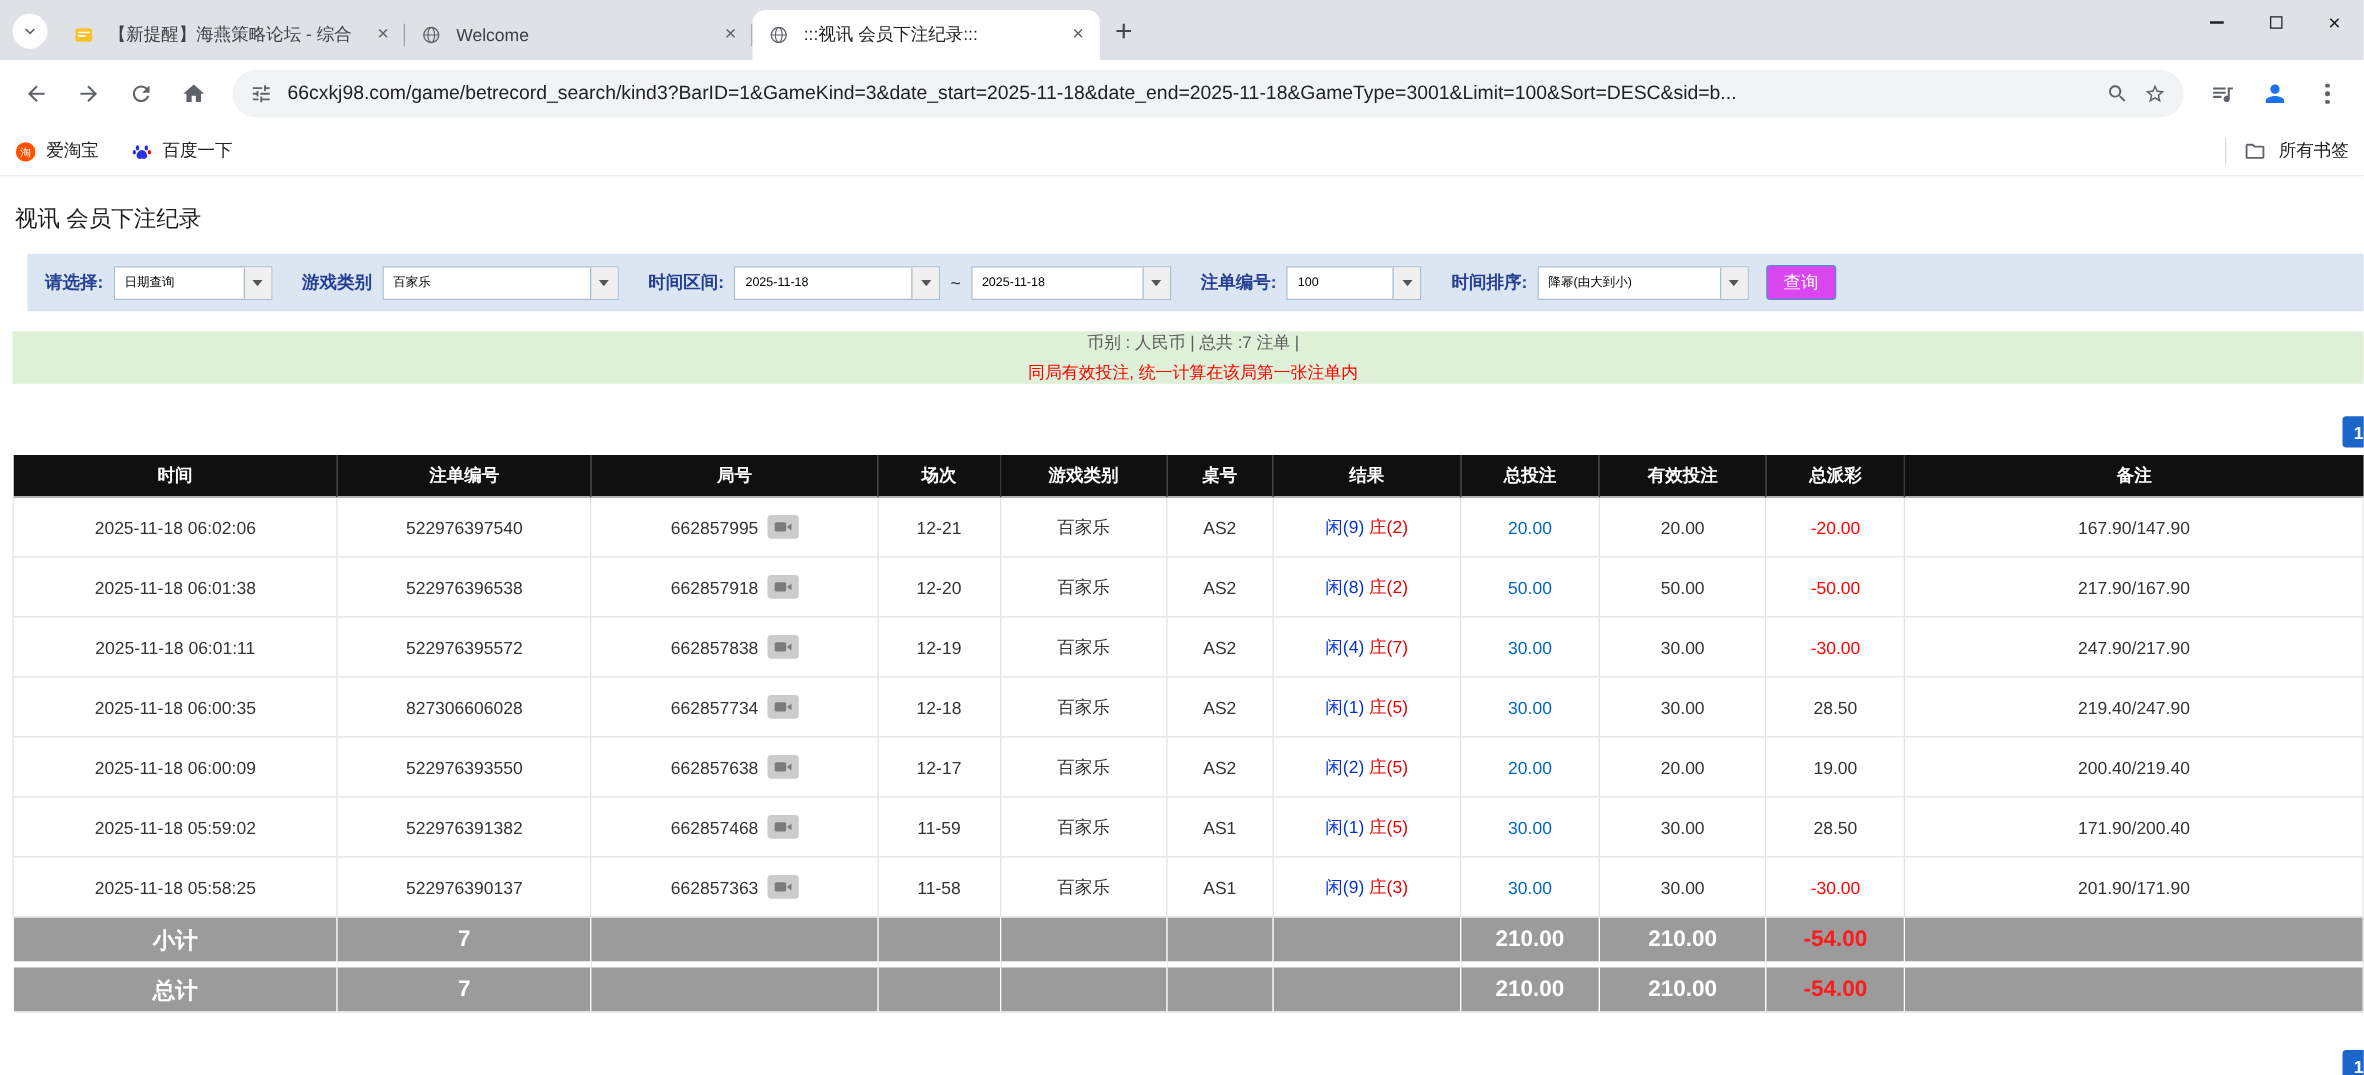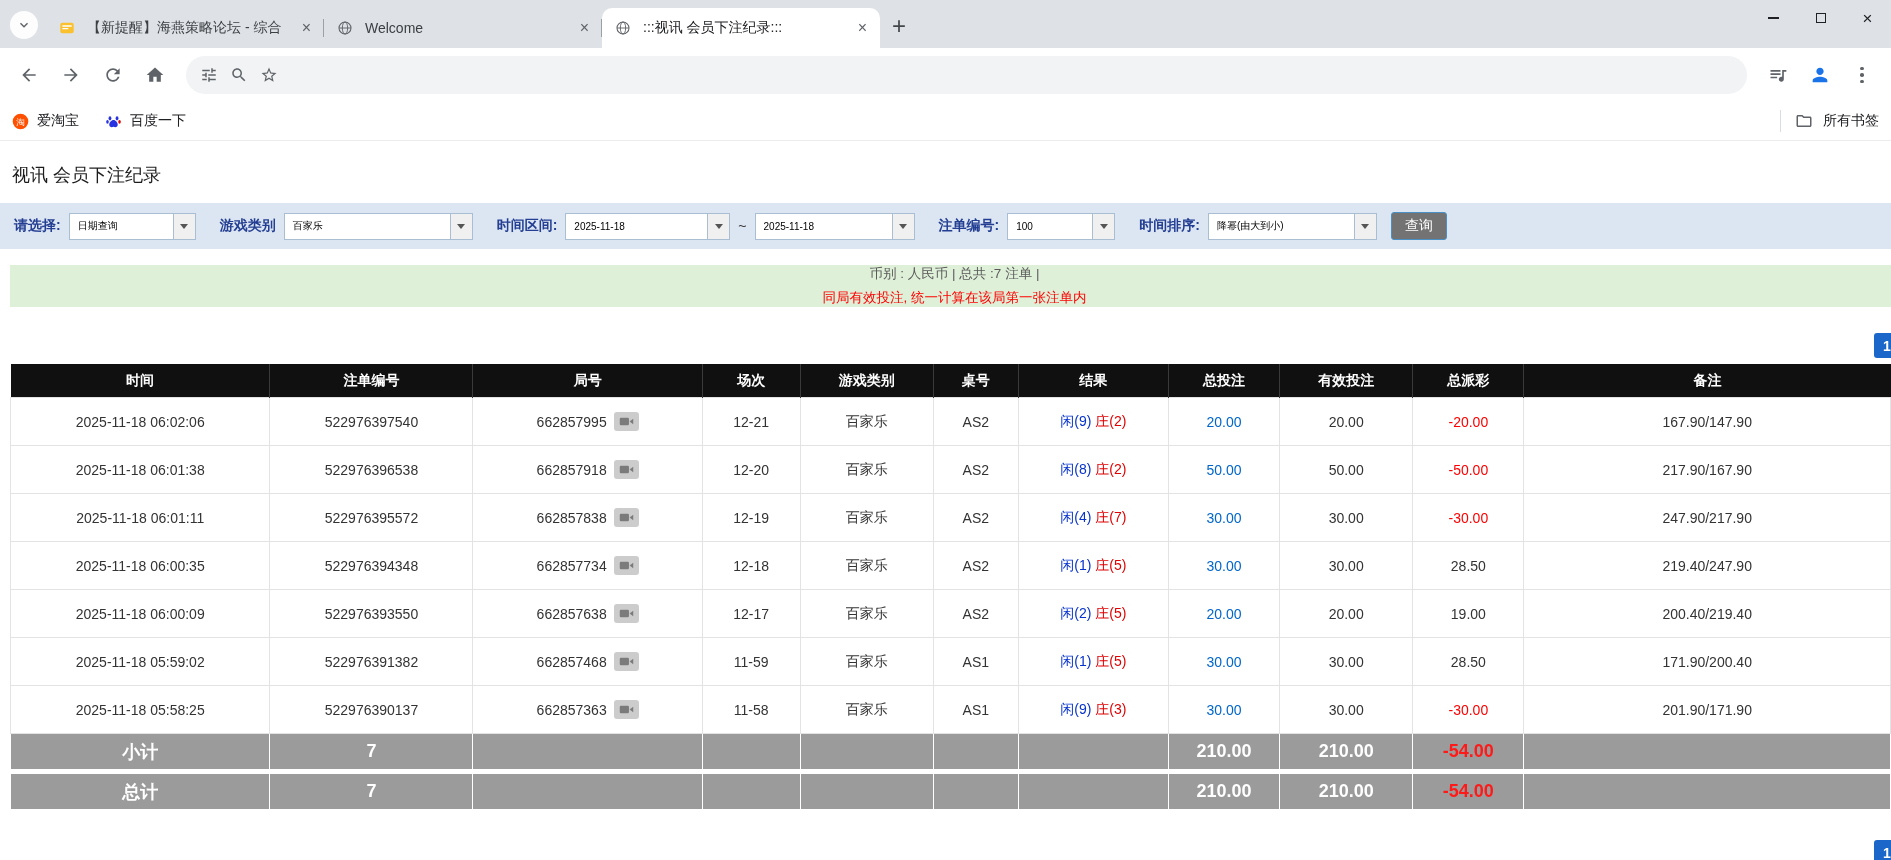--- a/index.html
+++ b/index.html
@@ -31,30 +31,30 @@
   .kebab{display:flex;flex-direction:column;gap:3px;align-items:center;}
   .kebab i{width:3.5px;height:3.5px;border-radius:50%;background:#5f6368;display:block;}
 
   
   .bookmarks{height:38px;display:flex;align-items:center;padding:0 12px;gap:26px;background:#fff;border-bottom:1px solid #ececec;}
   .bm{display:flex;align-items:center;gap:8px;font-size:14px;color:#202124;}
   .bm-right{margin-left:auto;display:flex;align-items:center;gap:10px;padding-left:14px;border-left:1px solid #dadce0;height:22px;}
 
   
   .page-title{font-size:18px;font-weight:400;color:#1c1c1c;margin:22px 0 16px 12px;}
-  .filterbar{margin-left:0;height:46px;background:#dce6f2;display:flex;align-items:center;padding:0 14px;font-size:14px;}
+  .filterbar{margin-left:22px;height:46px;background:#dce6f2;display:flex;align-items:center;padding:0 14px;font-size:14px;}
   .flabel{color:#233e92;font-weight:700;margin-right:8px;white-space:nowrap;}
   .fgap{margin-left:24px;}
   .combo{display:flex;height:27px;background:#fff;border:1px solid #a9bdd3;box-sizing:border-box;align-items:stretch;}
   .combo .cval{flex:1;padding:0 8px;display:flex;align-items:center;font-size:10px;color:#000000;white-space:nowrap;overflow:hidden;}
   .combo .cbtn{width:21px;border-left:1px solid #a9bdd3;background:#f0f0f0;display:flex;align-items:center;justify-content:center;}
   .tri{width:0;height:0;border-left:4px solid transparent;border-right:4px solid transparent;border-top:5px solid #555;display:block;}
   .w1{width:127px;} .w2{width:189px;} .w3{width:165px;} .w4{width:160px;} .w5{width:108px;} .w6{width:169px;}
   .tilde{margin:0 8px;color:#333;}
-  .search-btn{margin-left:14px;height:28px;padding:0 13px;background:#737373;border:1px solid #4a90c4;border-radius:3px;color:#fff;font-size:14px;display:flex;align-items:center;}
+  .search-btn{margin-left:14px;height:28px;padding:0 13px;background:#d946ef;border:1px solid #4a90c4;border-radius:3px;color:#fff;font-size:14px;display:flex;align-items:center;}
 
   .summarybar{margin:16px 0 0 10px;height:42px;background:#dff0d8;display:flex;align-items:center;justify-content:space-between;padding:0 6px 0 14px;font-size:13.5px;flex-direction:column;}
   .summary-left{color:#5a5a5a;}
   .summary-right{color:#ff0000;white-space:nowrap;}
 
   .pager{position:relative;height:25px;margin-top:26px;}
   .pager.bottom{margin-top:30px;}
   .page-btn{position:absolute;right:-9px;top:0;width:26px;height:25px;background:#1a66c9;border-radius:3px;color:#fff;font-size:14px;font-weight:700;display:flex;align-items:center;justify-content:center;}
 
   
@@ -154,20 +154,21 @@
     <span class="nav-icon">
       <svg width="20" height="20" viewBox="0 0 24 24">
           <path d="M10 20v-6h4v6h5v-8h3L12 3 2 12h3v8z" fill="#5f6368"></path>
         </svg>
     </span>
 
     <div class="urlbar">
       <svg width="18" height="18" viewBox="0 0 24 24">
           <path d="M3 17v2h6v-2H3zM3 5v2h10V5H3zm10 16v-2h8v-2h-8v-2h-2v6h2zM7 9v2H3v2h4v2h2V9H7zm14 4v-2H11v2h10zm-6-4h2V7h4V5h-4V3h-2v6z" fill="#5f6368"></path>
         </svg>
+      <span class="url-text">66cxkj98.com/game/betrecord_search/kind3?BarID=1&amp;GameKind=3&amp;date_start=2025-11-18&amp;date_end=2025-11-18&amp;GameType=3001&amp;Limit=100&amp;Sort=DESC&amp;sid=b...</span>
       <svg width="18" height="18" viewBox="0 0 24 24">
           <path d="M15.5 14h-.79l-.28-.27C15.41 12.59 16 11.11 16 9.5 16 5.91 13.09 3 9.5 3S3 5.91 3 9.5 5.91 16 9.5 16c1.61 0 3.09-.59 4.23-1.57l.27.28v.79l5 4.99L20.49 19l-4.99-5zm-6 0C7.01 14 5 11.99 5 9.5S7.01 5 9.5 5 14 7.01 14 9.5 11.99 14 9.5 14z" fill="#5f6368"></path>
         </svg>
       <svg width="18" height="18" viewBox="0 0 24 24">
           <path d="M22 9.24l-7.19-.62L12 2 9.19 8.63 2 9.24l5.46 4.73L5.82 21 12 17.27 18.18 21l-1.63-7.03L22 9.24zM12 15.4l-3.76 2.27 1-4.28-3.32-2.88 4.38-.38L12 6.1l1.71 4.04 4.38.38-3.32 2.88 1 4.28L12 15.4z" fill="#5f6368"></path>
         </svg>
     </div>
 
     <span class="nav-icon">
       <svg width="20" height="20" viewBox="0 0 24 24">
@@ -374,21 +375,21 @@
     <td>AS2</td>
     <td><span class="player">闲(4)</span> <span class="banker">庄(7)</span></td>
     <td class="blue">30.00</td>
     <td>30.00</td>
     <td class="payout neg">-30.00</td>
     <td>247.90/217.90</td>
   </tr>
 
   <tr>
     <td>2025-11-18 06:00:35</td>
-    <td>522976394348</td>
+    <td>827306606028</td>
     <td>
       <span class="round-wrap">
         <span>662857734</span>
         <span class="cam">
           <svg width="15" height="11" viewBox="0 0 24 18">
                     <rect x="1" y="3" width="15" height="12" rx="2" fill="#7b7b7b"></rect>
                     <path d="M17 9l6-4.5v9L17 9z" fill="#7b7b7b"></path>
                   </svg>
         </span>
       </span>

